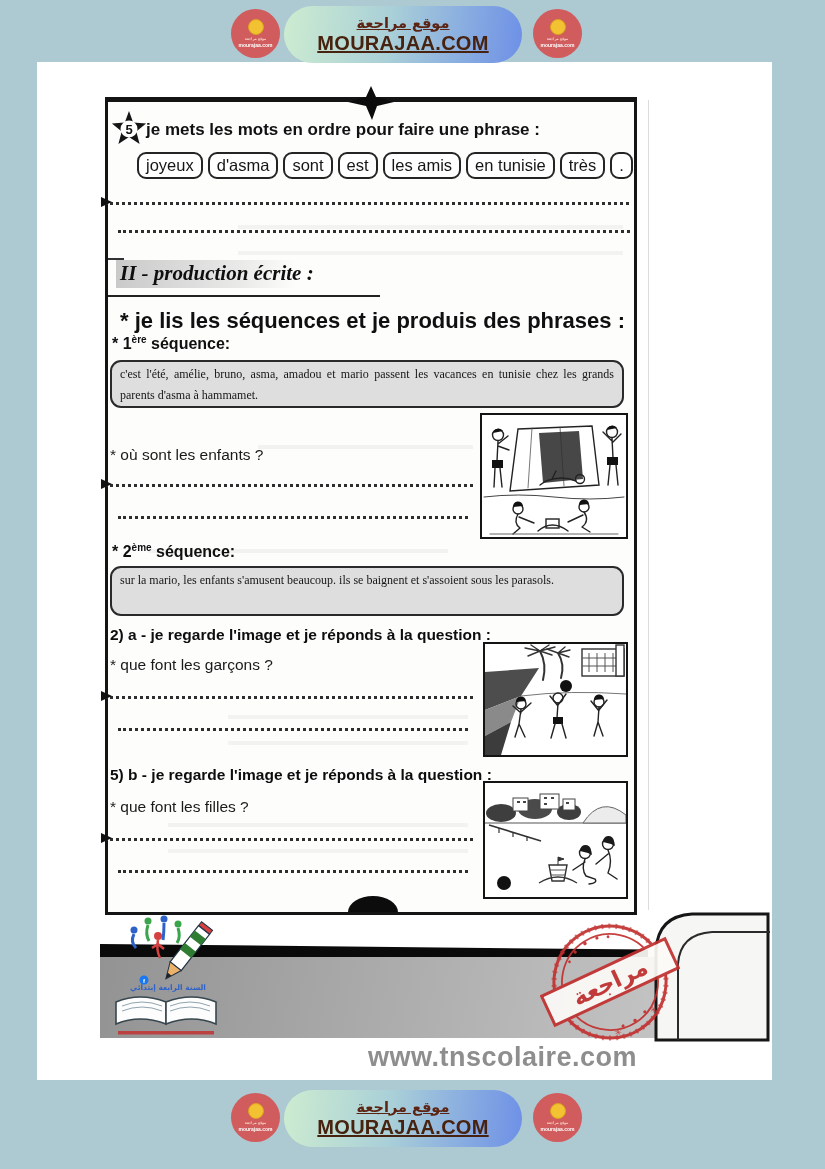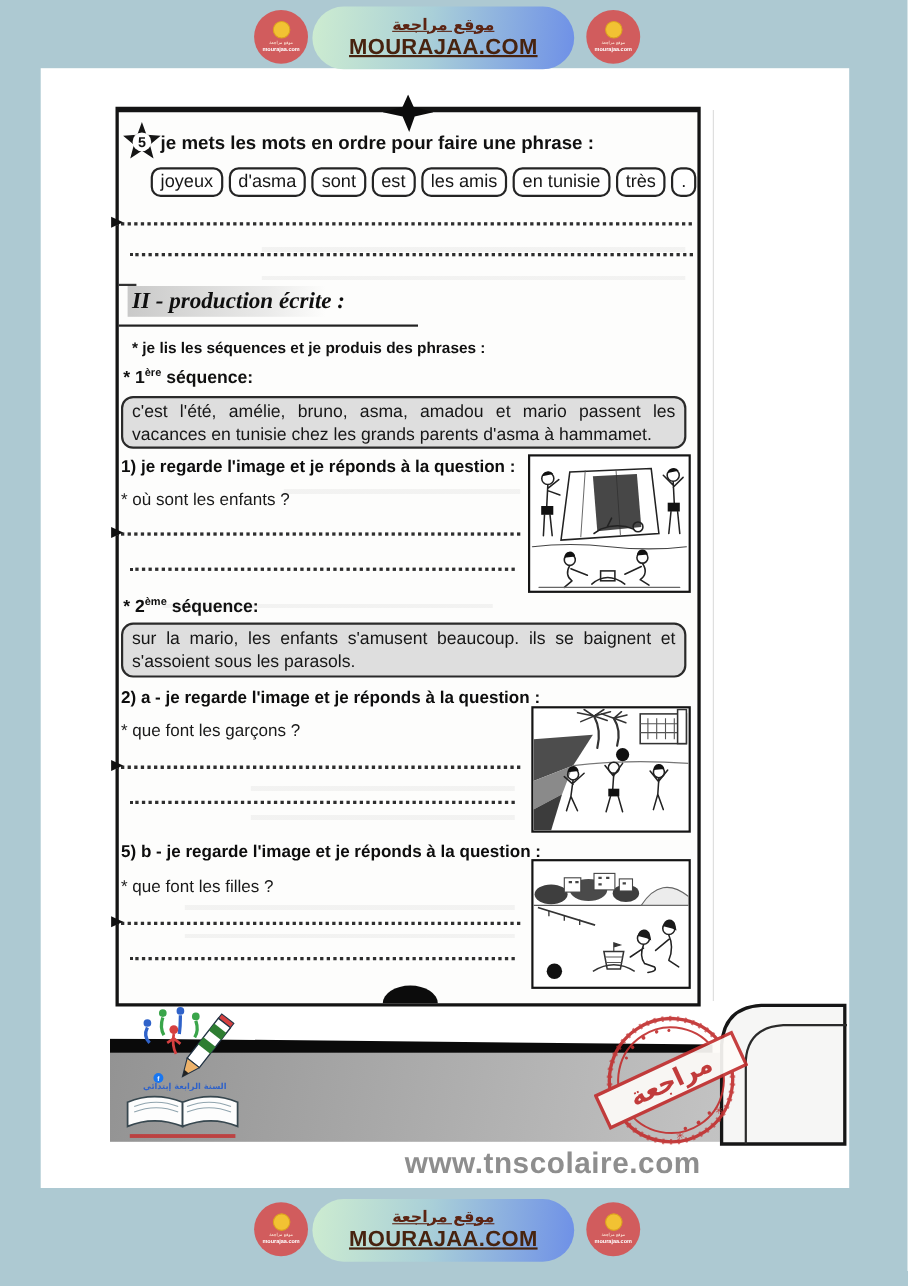--- a/index.html
+++ b/index.html
@@ -38,29 +38,29 @@
   .d1{left:-3px;top:100px;width:524px}.d2{left:10px;top:128px;width:512px}
   .dA1{left:-3px;top:382px;width:368px}.dA2{left:10px;top:414px;width:350px}
   .dB1{left:-3px;top:594px;width:368px}.dB2{left:10px;top:626px;width:350px}
   .dC1{left:-3px;top:736px;width:368px}.dC2{left:10px;top:768px;width:350px}
 
   .h2tick{left:0;top:156px;width:16px;border-top:2px solid #333;}
   .h2{left:8px;top:158px;font-family:"Liberation Serif",serif;font-style:italic;font-weight:bold;font-size:21px;color:#0f0f0f;
       background:linear-gradient(90deg,rgba(150,150,150,.5) 0%,rgba(150,150,150,.18) 60%,rgba(150,150,150,0) 85%);
       padding:1px 14px 2px 4px;white-space:nowrap;}
   .h2under{left:0;top:193px;width:272px;border-top:2px solid #222;}
-  .intro{left:12px;top:206px;font-size:14px;font-weight:bold;white-space:nowrap;color:#101010;}
+  .intro{left:12px;top:206px;font-size:22px;font-weight:bold;white-space:nowrap;color:#101010;}
 
   .seqlab{font-size:16px;font-weight:bold;color:#101010;white-space:nowrap;}
   .seq1{left:4px;top:232px}.seq2{left:4px;top:440px}
   .u{text-decoration-thickness:1.5px;text-align:center;}
   .seqlab sup{font-size:10px;}
 
   .gbox{left:2px;width:514px;background:#dedede;border:2px solid #2a2a2a;border-radius:11px;padding:2px 8px;
-        font-size:16px;line-height:21px;text-align:justify;color:#161616;box-sizing:border-box;}
+        font-size:12px;line-height:21px;text-align:justify;color:#161616;box-sizing:border-box;font-family:Liberation Serif, serif;}
   .g1{top:258px;height:48px}.g2{top:464px;height:50px}
 
   .qh{font-size:15.5px;font-weight:bold;white-space:nowrap;color:#0d0d0d;}
   .q{font-size:15.5px;color:#1a1a1a;white-space:nowrap;}
   .qh1{left:2px;top:314px}.q1{left:2px;top:344px}
   .qh2a{left:2px;top:524px}.q2a{left:2px;top:554px}
   .qh2b{left:2px;top:664px}.q2b{left:2px;top:696px}
 
   .pic{position:absolute;border:2px solid #141414;background:#fff;box-sizing:content-box;}
   .p1{left:372px;top:311px;width:144px;height:122px}
@@ -151,21 +151,20 @@
     <div class="dotline d2"></div>
 
     <div class="fx h2tick"></div>
     <div class="fx h2">II - production écrite :</div>
     <div class="fx h2under"></div>
     <div class="fx intro">* je lis les séquences et je produis des phrases :</div>
 
     <div class="fx seqlab seq1"><span>*</span> <span class="u"><span>1</span><sup>ère</sup><span> séquence:</span></span></div>
     <div class="fx gbox g1">c'est l'été, amélie, bruno, asma, amadou et mario passent les vacances en tunisie chez les grands parents d'asma à hammamet.</div>
 
-    <div class="fx qh qh1">1) je regarde l'image et je réponds à la question :</div>
     <div class="fx q q1">* où sont les enfants ?</div>
     <div class="dotline dA1">
         <span class="arrow"></span>
       </div>
     <div class="dotline dA2"></div>
 
     <svg class="pic p1" viewBox="0 0 144 122">
       <g stroke="#222" stroke-width="1.4" fill="none" stroke-linecap="round">
         <path d="M36,14 L110,11 L117,70 L28,76 Z"></path>
         <path d="M50,13 L46,73 M78,12 L82,71" stroke-width=".8" stroke="#555"></path>

